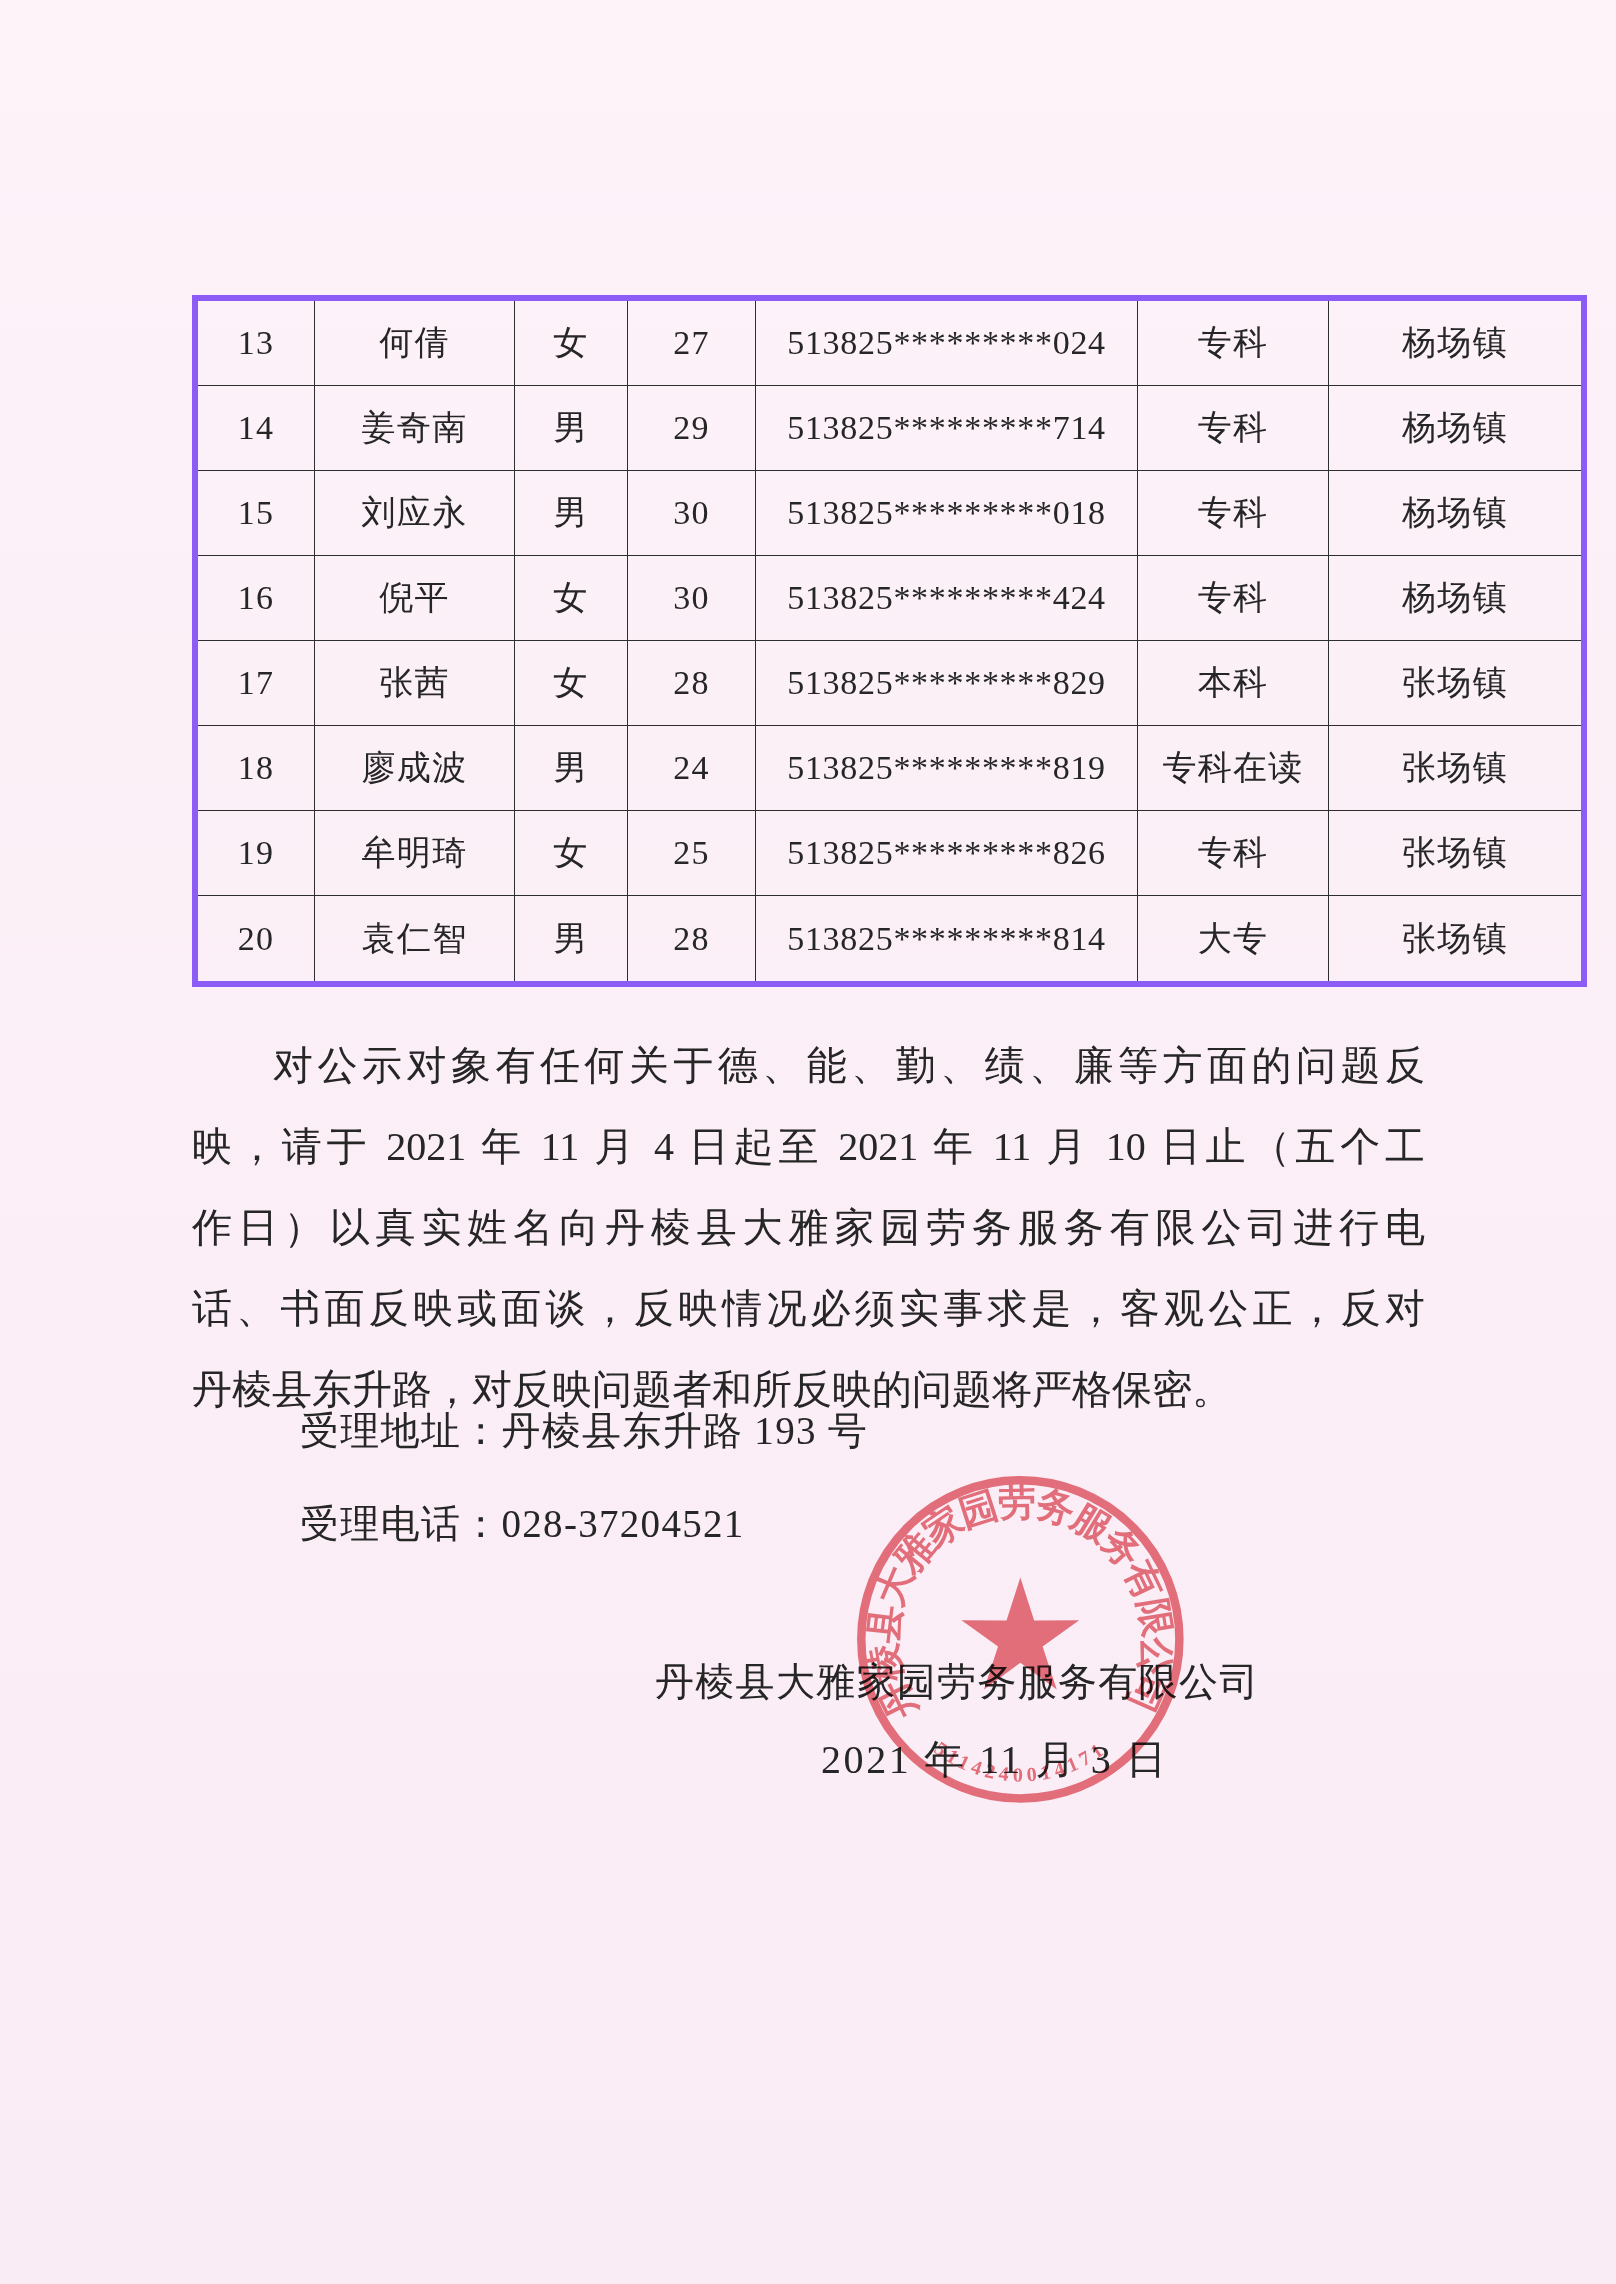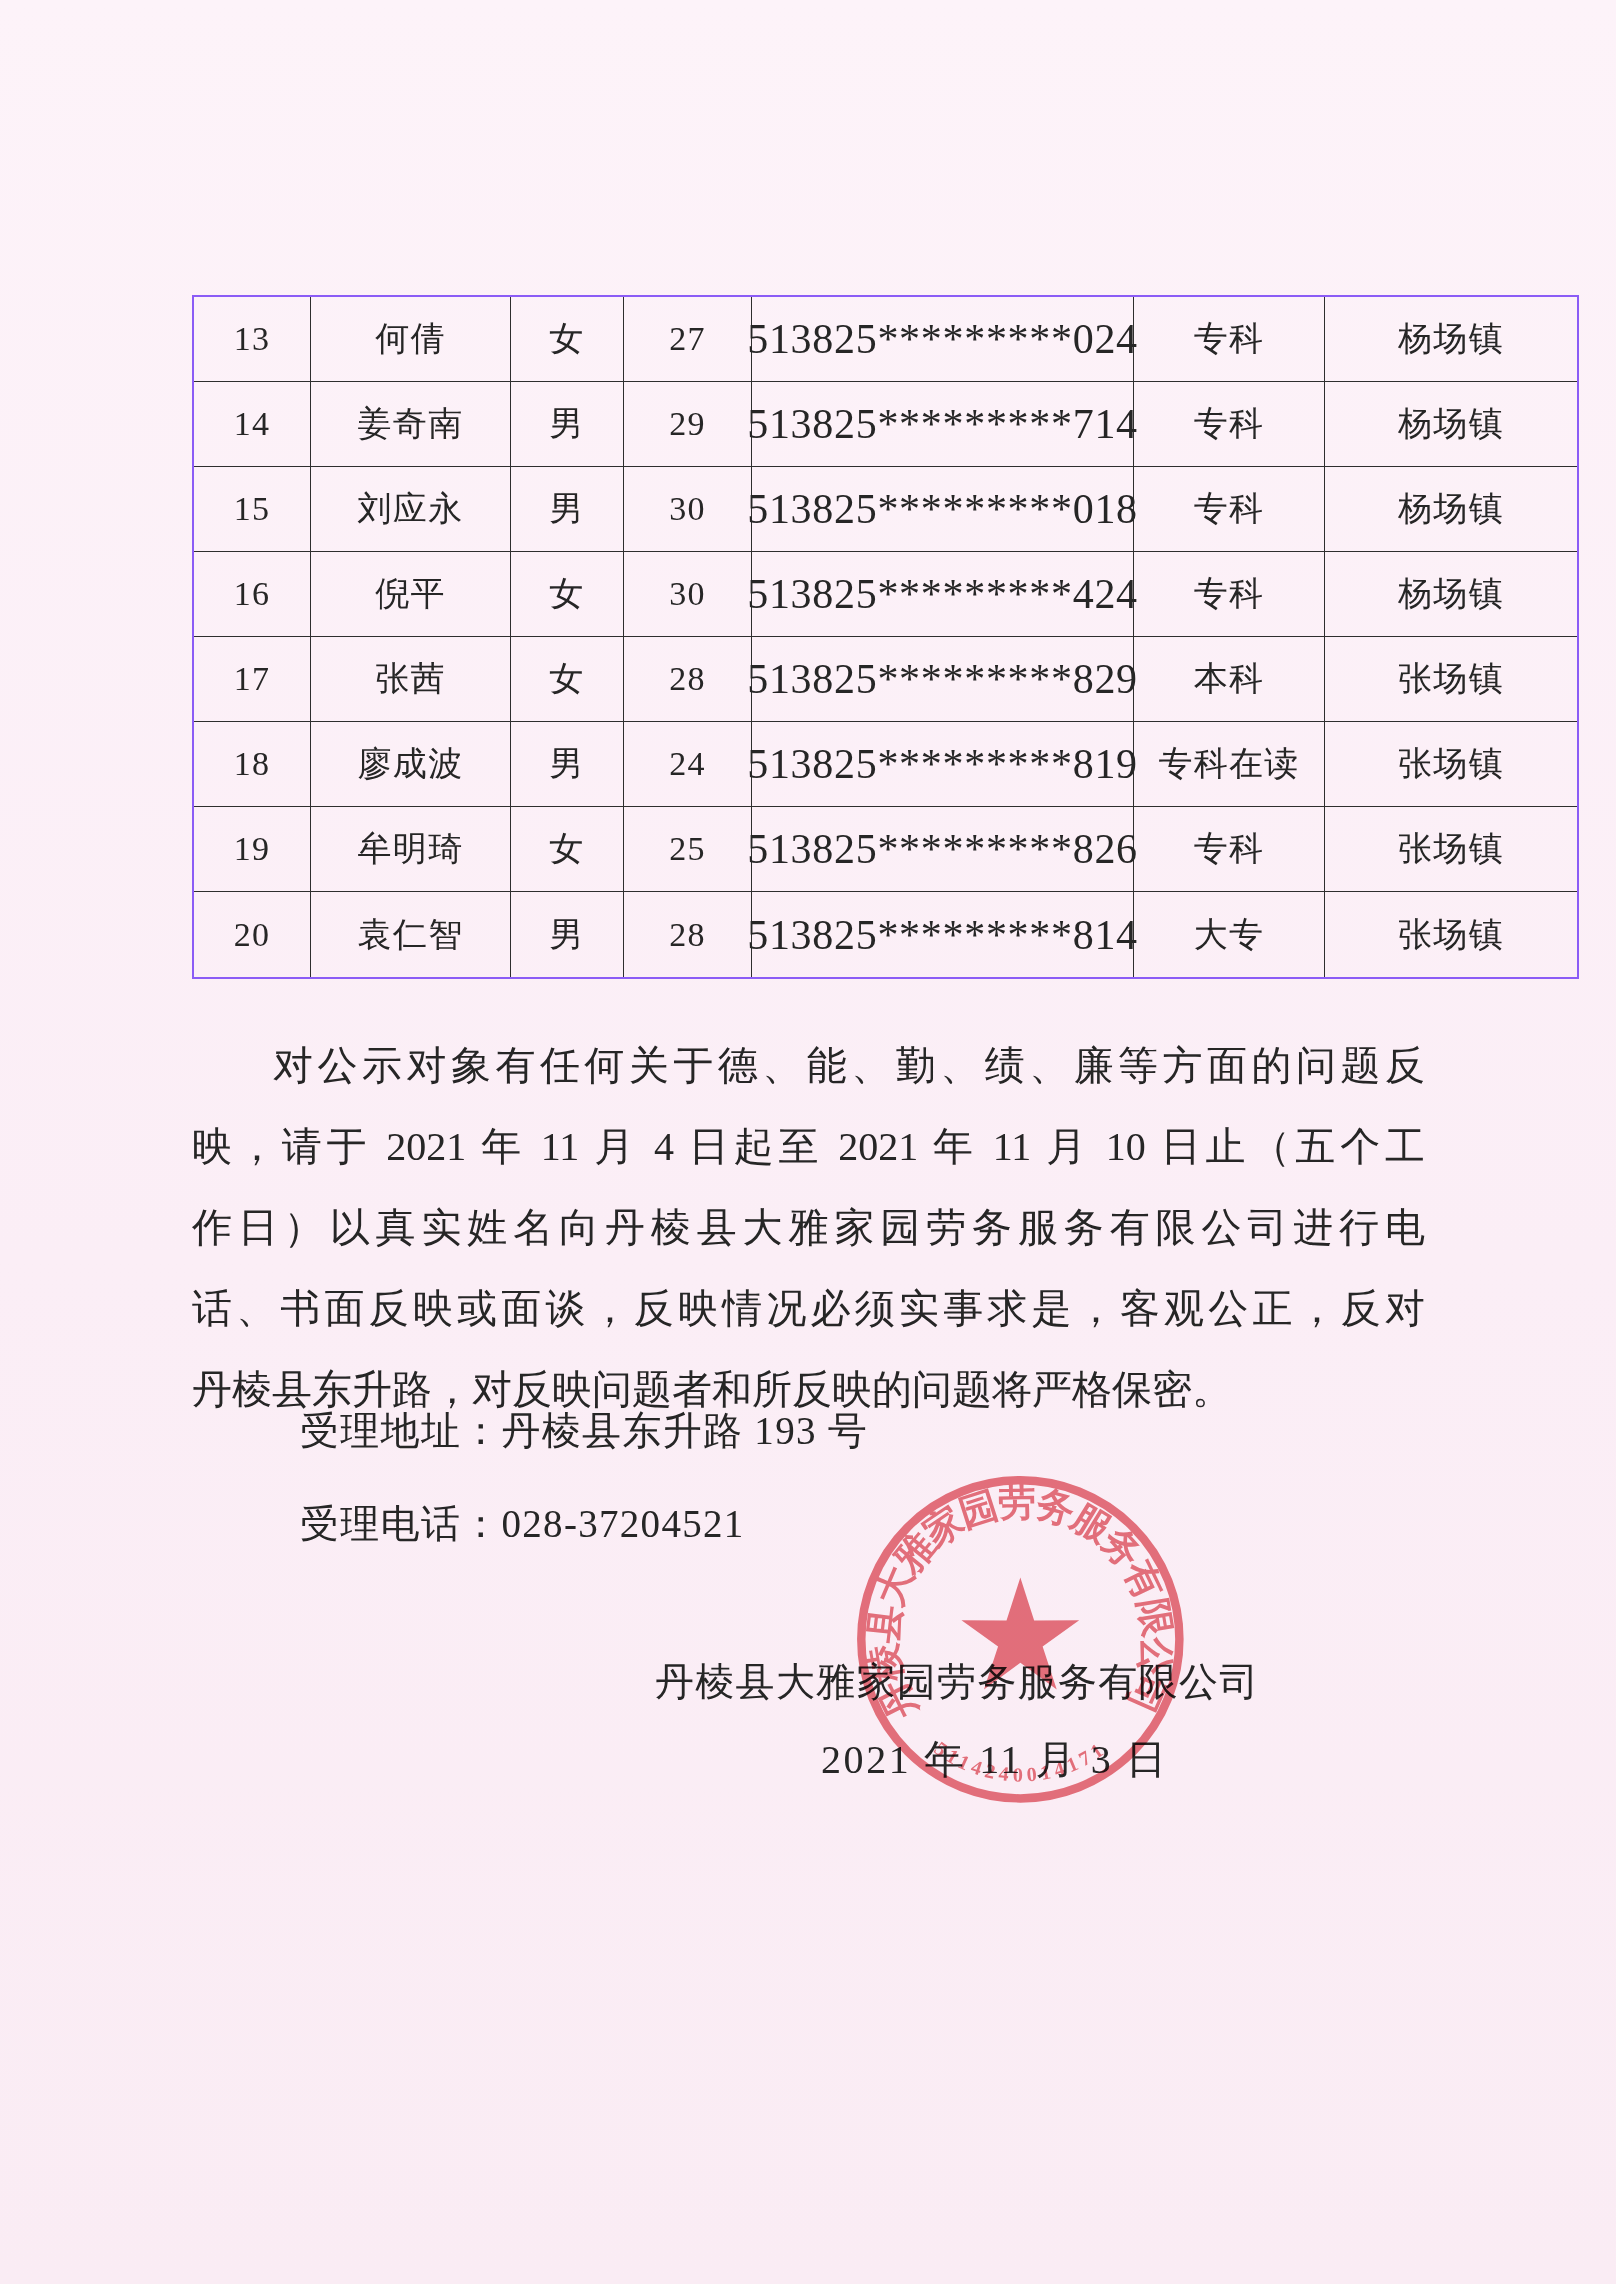--- a/index.html
+++ b/index.html
@@ -8,32 +8,32 @@
     background:linear-gradient(180deg,#fdf3f9 0%,#fbeef6 55%,#faecf4 100%);
     font-family:"Liberation Serif","DejaVu Serif",serif;
     color:#262626;overflow:hidden;
   }
   
   .grid-table{
     position:absolute;left:192px;top:295px;
     display:grid;
     grid-template-columns:117px 200px 113px 128px 382px 191px 252px;
     grid-auto-rows:85px;
-    border:2px solid #8b5cf6;
+    border:6px solid #8b5cf6;
     background:transparent;
   }
   .cell{
     display:flex;align-items:center;justify-content:center;
     font-size:34px;letter-spacing:1.3px;
     border-right:1.3px solid #2e2e2e;border-bottom:1.3px solid #2e2e2e;
     white-space:nowrap;
   }
   .cell:nth-child(7n){border-right:none;}
   .cell:nth-child(n+50){border-bottom:none;text-align:center;}
-  .cell.id{font-size:42px;letter-spacing:0.7px;}
+  .cell.id{font-size:34px;letter-spacing:0.7px;}
   
   .notice{
     position:absolute;left:192px;top:1025px;width:1233px;
     font-size:40px;
   }
   .nline{
     line-height:81px;height:81px;
     text-align:justify;text-align-last:justify;
     text-justify:inter-character;
     white-space:nowrap;

